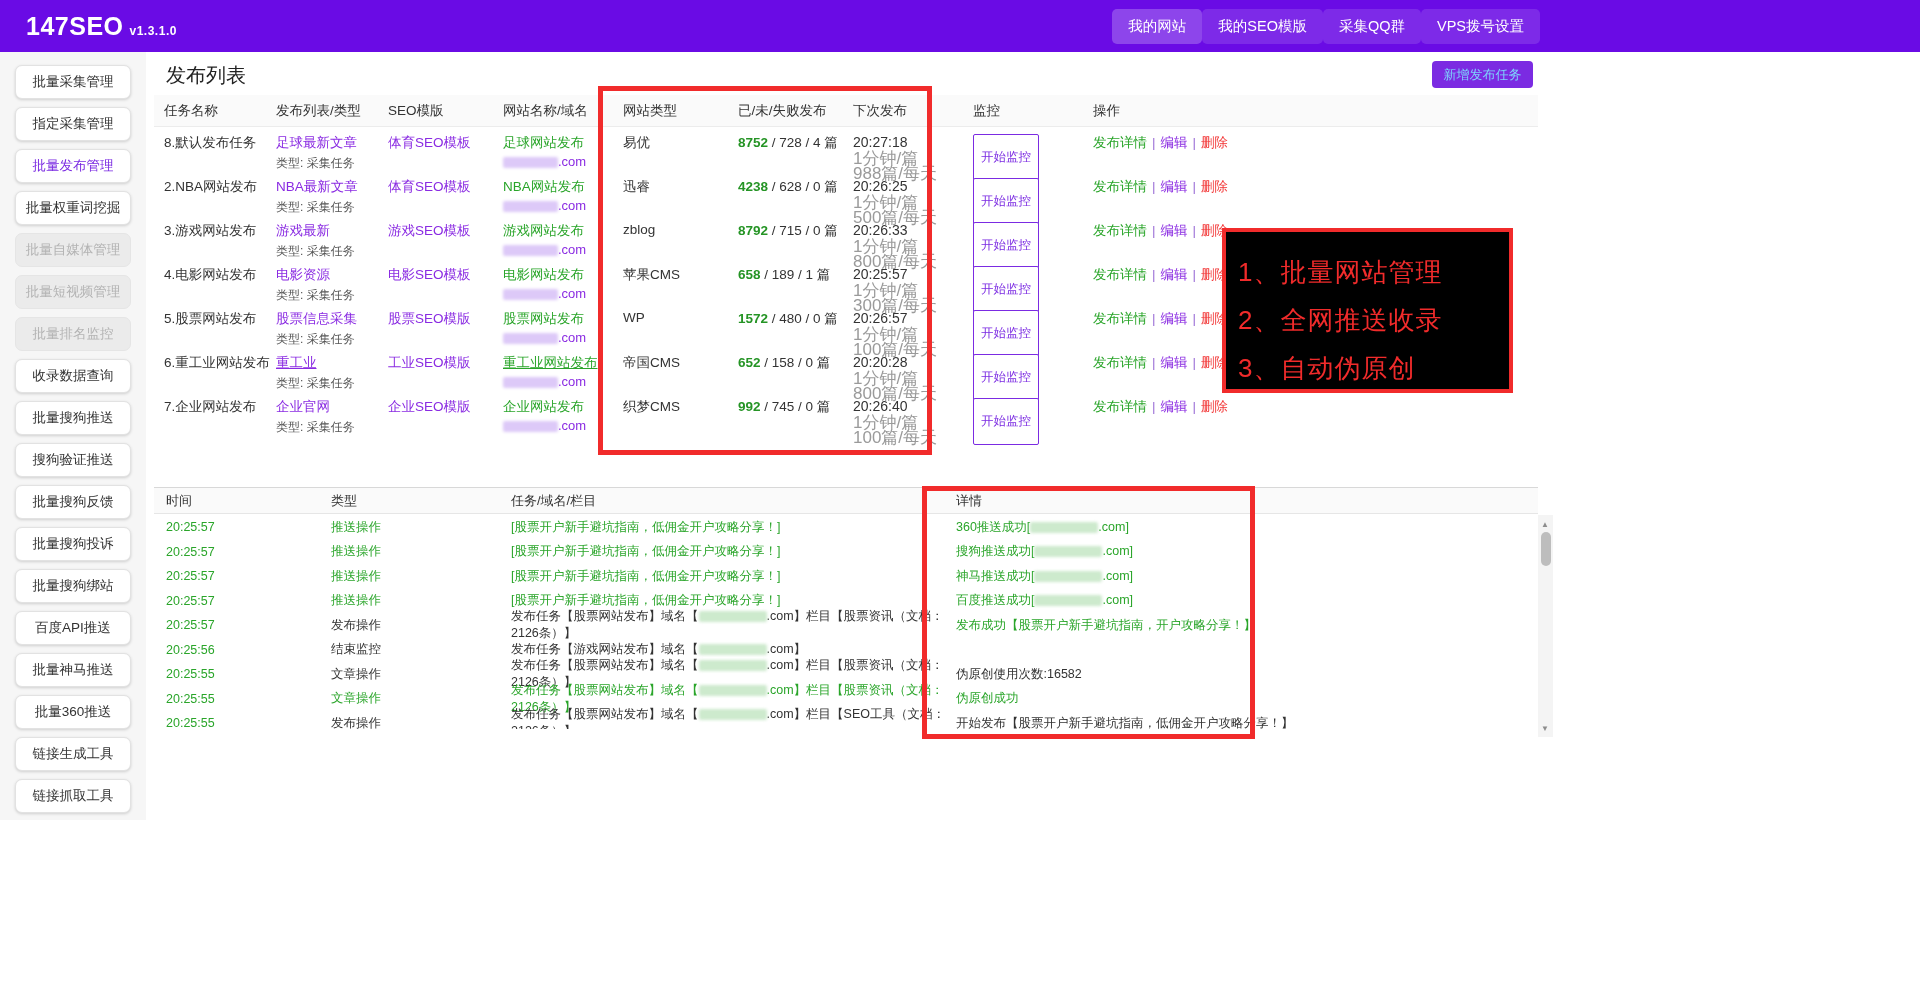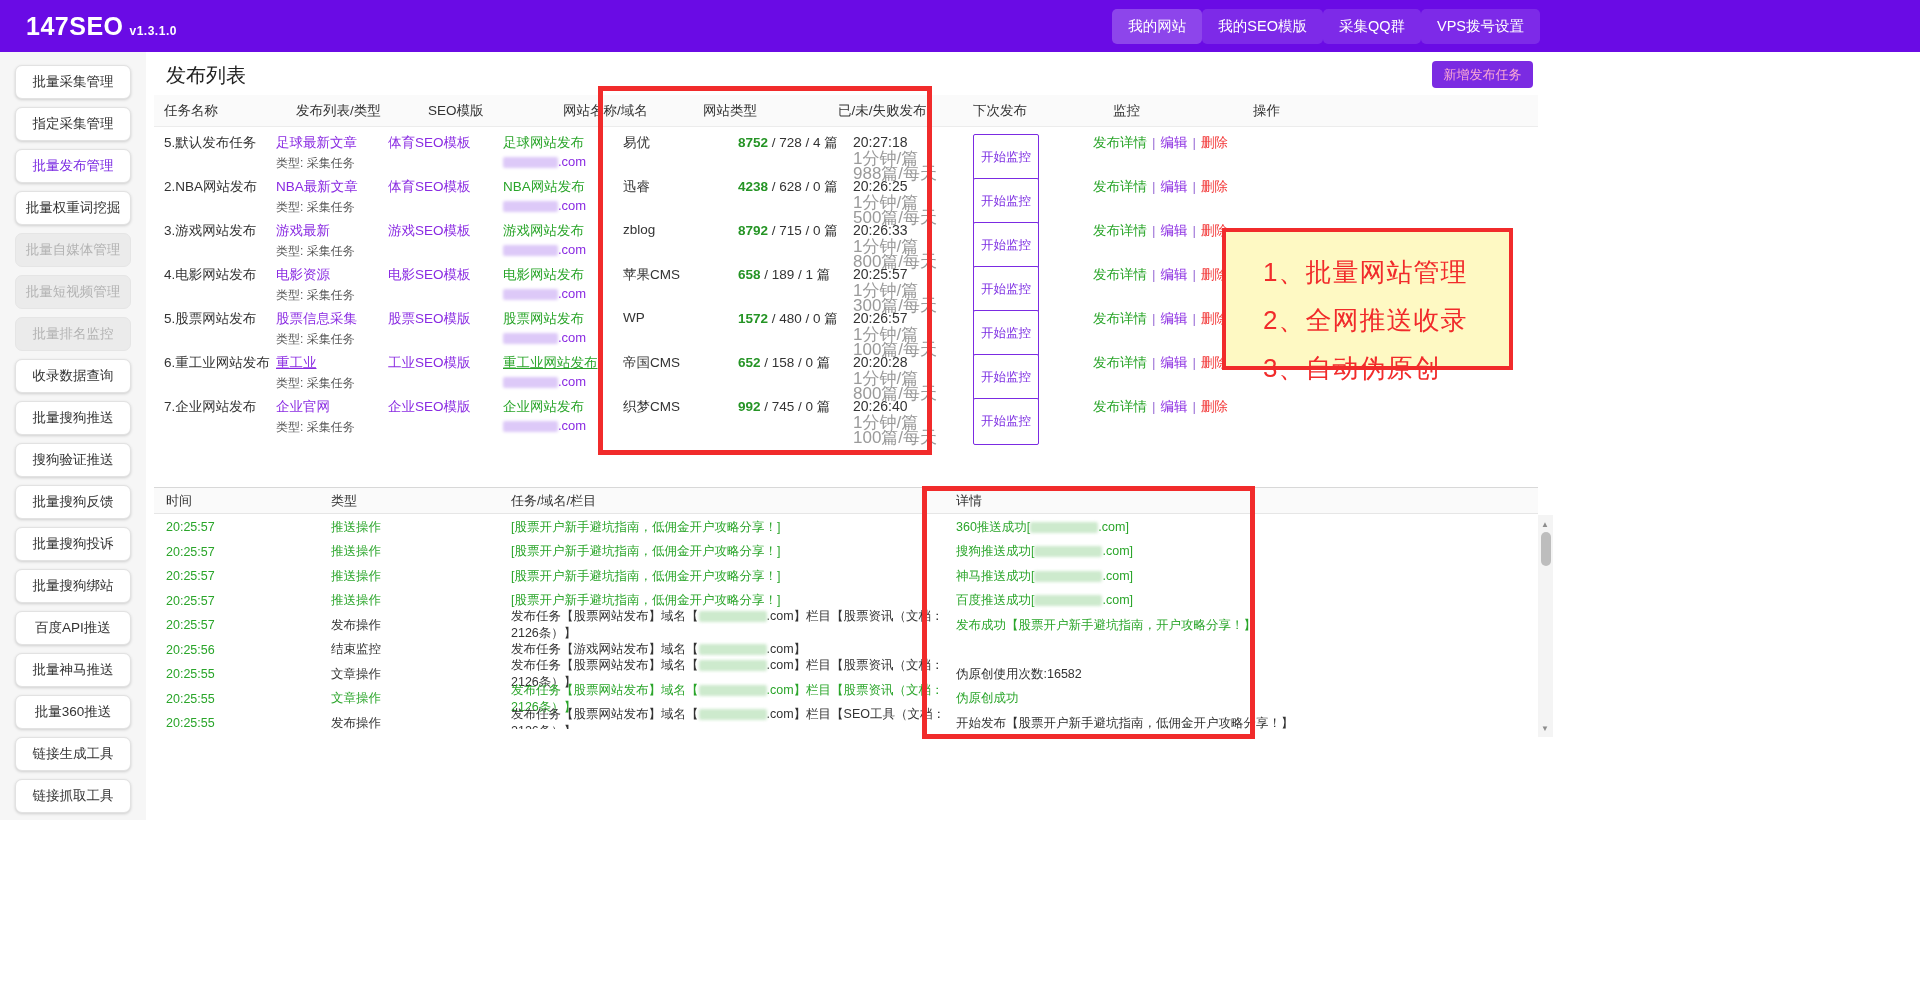--- a/index.html
+++ b/index.html
@@ -38,28 +38,28 @@
   }
   .sb-arrow { position: absolute; left: 0; width: 14px; height: 14px; font-size: 8px; color: #8d8d8d;
     display: flex; align-items: center; justify-content: center; cursor: pointer; }
   .sb-up { top: 2px; } .sb-down { bottom: 2px; }
   .sb-thumb { position: absolute; left: 2px; top: 18px; width: 10px; height: 150px; background: #bdbdbd; border-radius: 5px; cursor: pointer; }
   
   .main { position: absolute; left: 146px; top: 52px; width: 1774px; height: 946px; background: #fff; }
   .page-title { position: absolute; left: 20px; top: 10px; font-size: 20px; color: #222; }
   .add-task-btn {
     position: absolute; left: 1286px; top: 9px; width: 101px; height: 27px;
-    background: #7b2be2; color: #f9a8d4; border: none; border-radius: 4px;
+    background: #7b2be2; color: #7dd3fc; border: none; border-radius: 4px;
     font-size: 13px; cursor: pointer; font-family: inherit;
   }
   
   .pt-header {
     position: absolute; left: 8px; top: 43px; width: 1384px; height: 32px;
     background: #fafafa; border-bottom: 1px solid #ececec;
-    display: flex; align-items: center; padding-left: 10px; font-size: 13.5px; color: #333; gap: 20px;
+    display: flex; align-items: center; padding-left: 10px; font-size: 13.5px; color: #333;
   }
   .pt-rows { position: absolute; left: 8px; top: 75px; width: 1384px; }
   .pt-row { display: flex; height: 44px; padding-left: 10px; align-items: flex-start; padding-top: 7px; font-size: 13.5px; }
   .c0 { width: 112px; } .c1 { width: 112px; } .c2 { width: 115px; } .c3 { width: 120px; }
   .c4 { width: 115px; } .c5 { width: 115px; } .c6 { width: 120px; } .c7 { width: 120px; } .c8 { width: 170px; }
   .plink { color: #8a2be2; cursor: pointer; text-decoration: none; }
   .glink { color: #2aa52a; cursor: pointer; text-decoration: none; }
   .ul { text-decoration: underline; text-align: center; }
   .sub { font-size: 12px; color: #555; margin-top: 3px; }
   .domain { margin-top: 2px; color: #8a2be2; font-size: 13px; }
@@ -86,22 +86,22 @@
   .log-row { display: flex; height: 24.5px; align-items: center; padding-left: 12px; font-size: 12.5px; }
   .l0 { width: 165px; } .l1 { width: 180px; } .l2 { width: 445px; } .l3 { width: 580px; }
   .lgreen { color: #2aa52a; }
   .ldark { color: #333; }
   .log-scrollbar { position: absolute; left: 1392px; top: 463px; width: 15px; height: 222px; background: #f4f4f4; }
   
   .redbox { position: absolute; border: 5px solid #f12b2b; pointer-events: none; }
   .rb-cols { left: 598px; top: 86px; width: 334px; height: 369px; }
   .rb-detail { left: 922px; top: 486px; width: 333px; height: 253px; }
   .annotation {
-    position: absolute; left: 1222px; top: 228px; width: 291px; height: 142px;
-    border: 4px solid #f12b2b; background: #fef9c3; padding: 16px 0 0 37px;
+    position: absolute; left: 1222px; top: 228px; width: 291px; height: 165px;
+    border: 4px solid #f12b2b; background: #000000; padding: 16px 0 0 12px;
   }
   .annotation .ann-line { font-size: 26px; color: #f12b2b; line-height: 48px; letter-spacing: 1px; white-space: nowrap; }
 </style>
 </head>
 <body>
 
 <header class="app-header">
   <div class="logo">
     <span>147SEO</span><span class="ver">v1.3.1.0</span>
   </div>
@@ -150,21 +150,21 @@
       <div class="c2">SEO模版</div>
       <div class="c3">网站名称/域名</div>
       <div class="c4">网站类型</div>
       <div class="c5">已/未/失败发布</div>
       <div class="c6">下次发布</div>
       <div class="c7">监控</div>
       <div class="c8">操作</div>
     </div>
   <div class="pt-rows" id="ptRows">
       <div class="pt-row">
-        <div class="c0">5.默认发布任务</div>
+        <div class="c0">8.默认发布任务</div>
         <div class="c1"><a class="plink">足球最新文章</a><div class="sub">类型: 采集任务</div></div>
         <div class="c2"><a class="plink">体育SEO模板</a></div>
         <div class="c3"><a class="glink">足球网站发布</a><div class="domain"><span class="censor"></span><span>.com</span></div></div>
         <div class="c4">易优</div>
         <div class="c5"><span class="gnum">8752</span><span> / 728 / 4 篇</span></div>
         <div class="c6">
           <div class="time-main">20:27:18</div>
           <div class="time-sub">1分钟/篇</div>
           <div class="time-sub">988篇/每天</div>
         </div>

